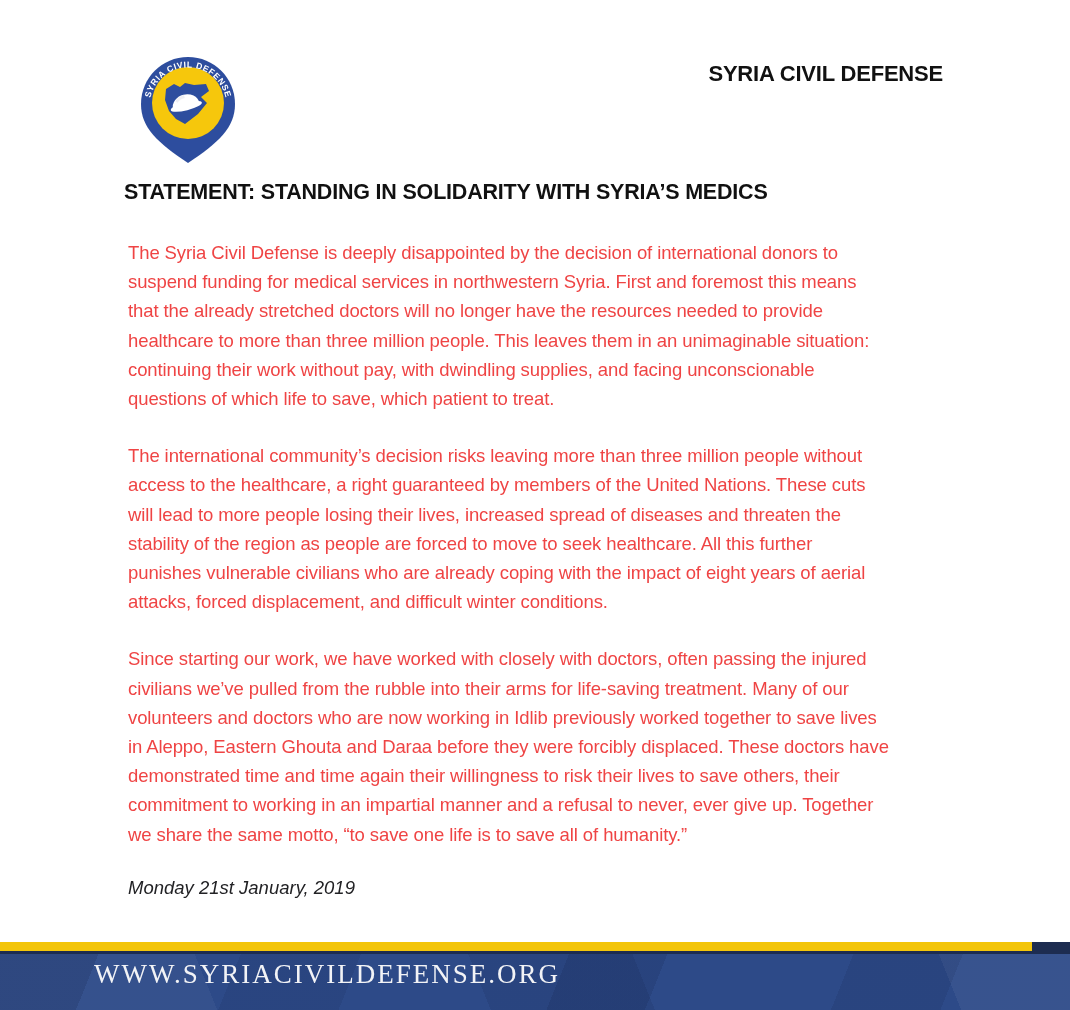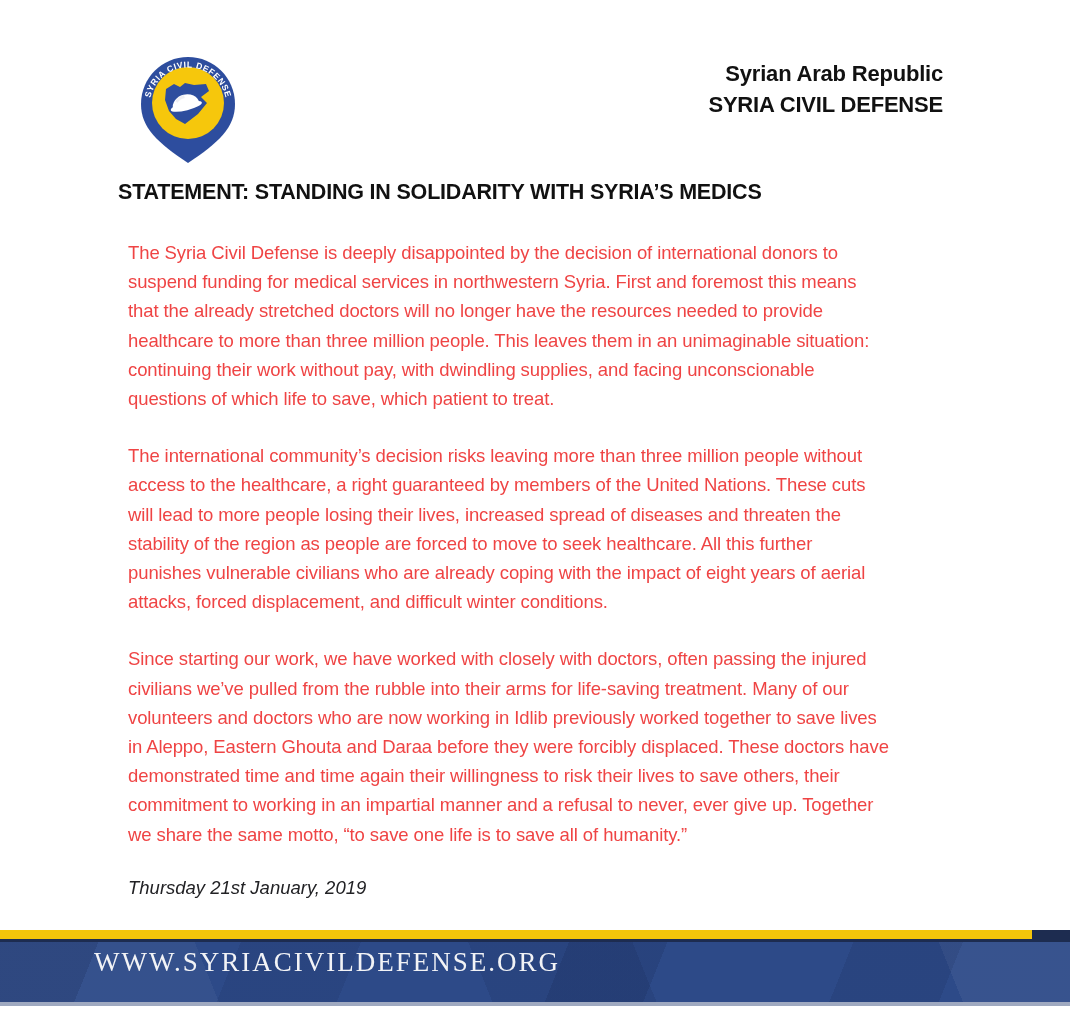--- a/index.html
+++ b/index.html
@@ -34,21 +34,21 @@
     text-align:right;
     font-weight:bold;
     font-size:22px;
     line-height:31px;
     color:#111111;
     letter-spacing:-0.2px;
   }
   
   .title{
     position:absolute;
-    left:118px; top:180px;
+    left:124px; top:180px;
     font-size:21.5px;
     font-weight:bold;
     letter-spacing:-0.2px;
     color:#111111;
     white-space:nowrap;
   }
   .body-copy{
     position:absolute;
     left:128px; top:238px;
     width:850px;
@@ -64,21 +64,21 @@
   .date-line{
     font-size:18.5px;
     line-height:29px;
     font-style:italic;
     color:#222225;
     margin-top:-4px;
   }
   
   .footer{
     position:absolute;
-    left:0; bottom:16px;
+    left:0; bottom:4px;
     width:1070px; height:64px;
   }
   .stripe-row{
     position:absolute;
     left:0; top:0;
     width:1070px; height:9px;
     background:var(--footer-navy);
   }
   .stripe-yellow{
     position:absolute;
@@ -139,21 +139,20 @@
       <defs>
         <path id="ringArc" d="M 11.5 50 A 38.5 38.5 0 0 1 88.5 50" fill="none"></path>
       </defs>
       <text font-family="Liberation Sans, DejaVu Sans, sans-serif" font-size="8.6" font-weight="bold" fill="#ffffff" letter-spacing="0.6">
         <textPath href="#ringArc" startOffset="50%" text-anchor="middle">SYRIA CIVIL DEFENSE</textPath>
       </text>
     </svg>
   </div>
 
   <div class="org-block">
-    <div>Syrian Arab Republic</div>
     <div>SYRIA CIVIL DEFENSE</div>
   </div>
 
   <h1 class="title">STATEMENT: STANDING IN SOLIDARITY WITH SYRIA’S MEDICS</h1>
 
   <div class="body-copy">
     <p class="para">The Syria Civil Defense is deeply disappointed by the decision of international donors to
 suspend funding for medical services in northwestern Syria. First and foremost this means
 that the already stretched doctors will no longer have the resources needed to provide
 healthcare to more than three million people. This leaves them in an unimaginable situation:
@@ -165,21 +164,21 @@
 stability of the region as people are forced to move to seek healthcare. All this further
 punishes vulnerable civilians who are already coping with the impact of eight years of aerial
 attacks, forced displacement, and difficult winter conditions.</p>
     <p class="para">Since starting our work, we have worked with closely with doctors, often passing the injured
 civilians we’ve pulled from the rubble into their arms for life-saving treatment. Many of our
 volunteers and doctors who are now working in Idlib previously worked together to save lives
 in Aleppo, Eastern Ghouta and Daraa before they were forcibly displaced. These doctors have
 demonstrated time and time again their willingness to risk their lives to save others, their
 commitment to working in an impartial manner and a refusal to never, ever give up. Together
 we share the same motto, “to save one life is to save all of humanity.”</p>
-    <p class="date-line">Thursday 21st January, 2019</p>
+    <p class="date-line">Monday 21st January, 2019</p>
   </div>
 
   <div class="footer">
     <div class="stripe-row">
       <div class="stripe-yellow"></div>
     </div>
     <div class="navy-line"></div>
     <div class="band">
       <span class="band-url">WWW.SYRIACIVILDEFENSE.ORG</span>
     </div>

